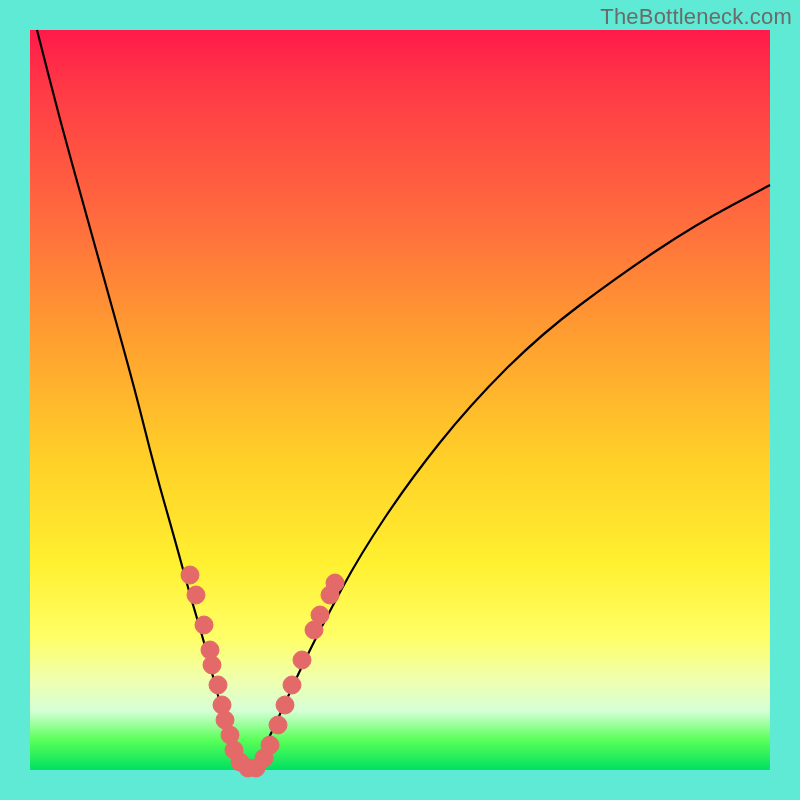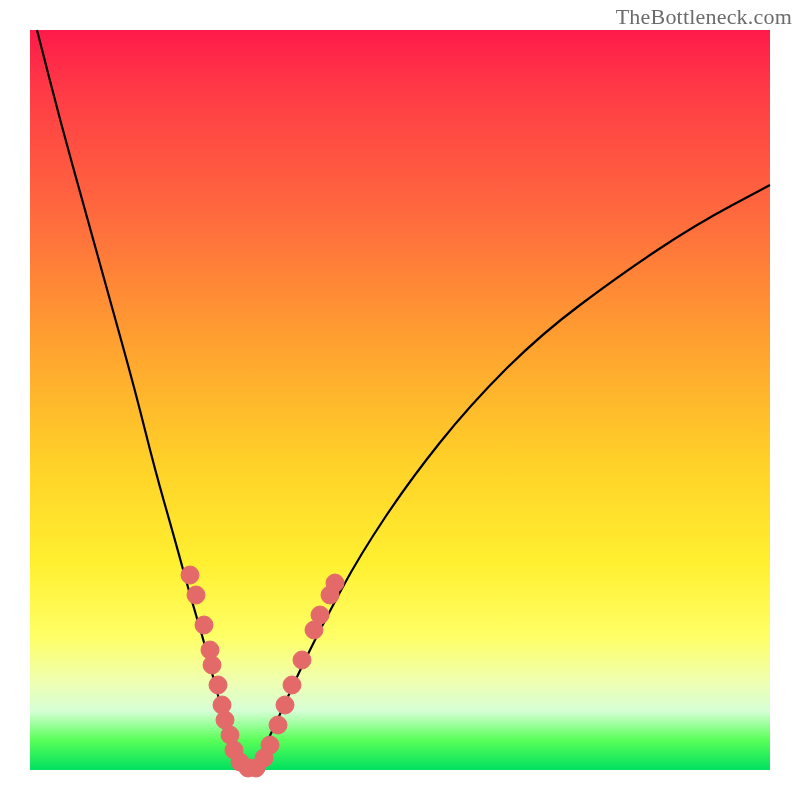--- a/index.html
+++ b/index.html
@@ -7,22 +7,21 @@
     padding: 0;
     width: 800px;
     height: 800px;
     overflow: hidden;
     background: #000;
     font-family: Arial, Helvetica, sans-serif;
   }
   .frame {
     position: absolute;
     inset: 0;
-    background: #ffffff;
-    font-family: Liberation Serif, serif;
+    background: #5eead4;
   }
   .plot {
     position: absolute;
     left: 30px;
     top: 30px;
     width: 740px;
     height: 740px;
     
     background: linear-gradient(
       to bottom,

